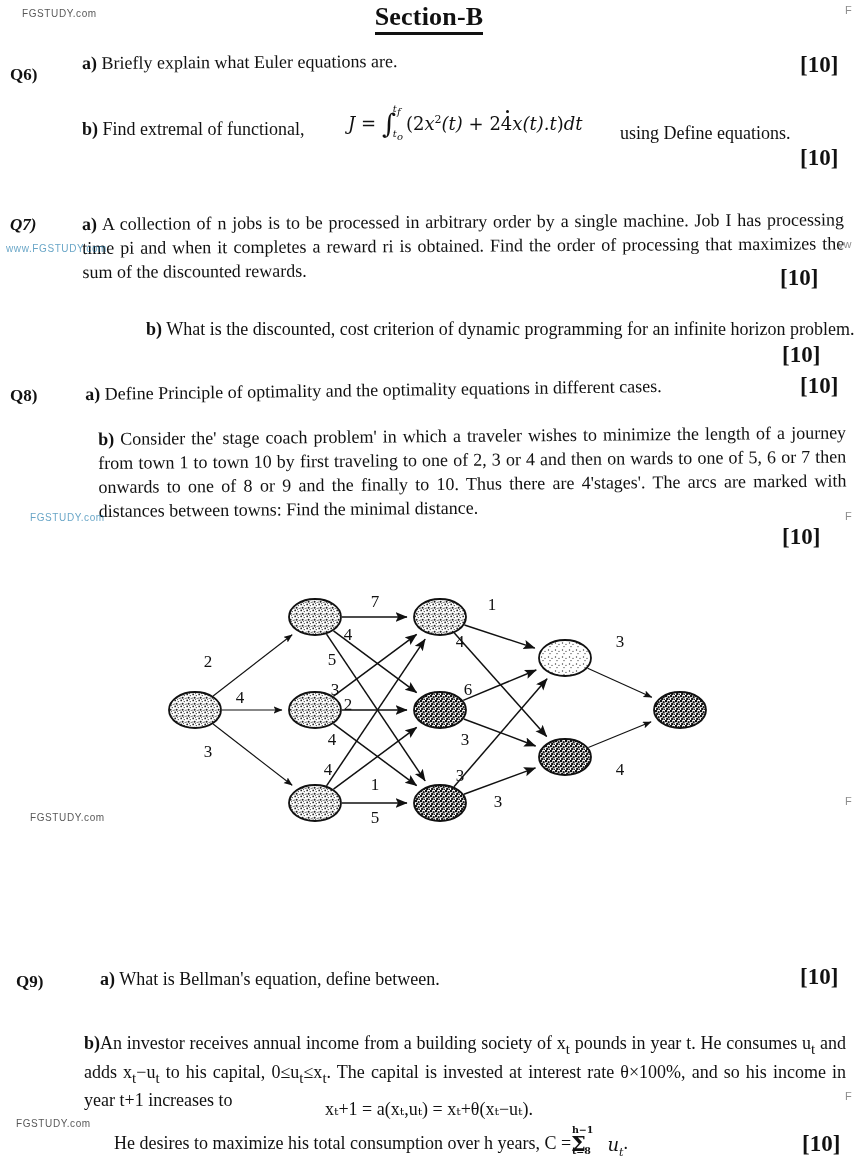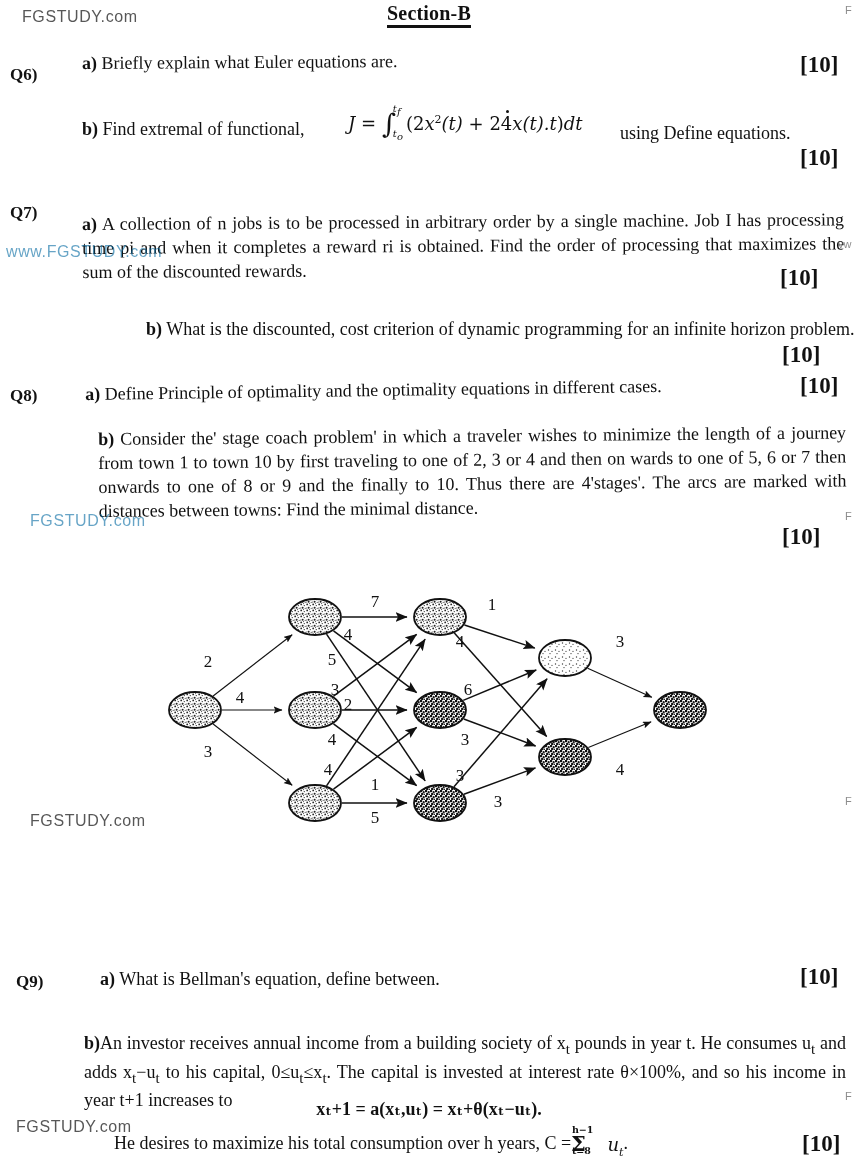--- a/index.html
+++ b/index.html
@@ -18,34 +18,34 @@
     -webkit-font-smoothing: none;
   }
 
   
   .abs { position: absolute; }
 
   
   #section-title {
     left: 0; right: 0; top: 2px;
     text-align: center;
-    font-size: 20px;
+    font-size: 26px;
     font-weight: bold;
     letter-spacing: 0.2px;
     font-family: "Liberation Serif", "DejaVu Serif", serif;
   }
   #section-title span.underlined {
     border-bottom: 3px solid #111;
     padding-bottom: 1px;
   }
 
   
   .watermark {
     font-family: "Liberation Sans", "DejaVu Sans", sans-serif;
-    font-size: 16px;
+    font-size: 10px;
     color: #3a3a3a;
     letter-spacing: 0.6px;
     white-space: nowrap;
     opacity: .85;
   }
   .watermark.faded { color: #0369a1; opacity: .6; }
   .edge-mark {
     font-family: "Liberation Sans", "DejaVu Sans", sans-serif;
     font-size: 11px;
     color: #666;
@@ -108,21 +108,21 @@
     content: "";
     position: absolute;
     left: 46%;
     top: -3px;
     width: 3px; height: 3px;
     background: #111;
     border-radius: 50%;
   }
 
   .display-eq {
-    font-weight: bold;
+    font-weight: normal;
     font-size: 18px;
     font-family: "Liberation Serif", "DejaVu Serif", serif;
   }
 
   .sumblk {
     display: inline-block;
     position: relative;
     font-family: "DejaVu Serif", serif;
     font-size: 18px;
     vertical-align: middle;
@@ -185,21 +185,21 @@
   <span class="bigint">∫</span><span class="intlim"><span class="up"><span>t</span><sub class="s">f</sub></span><span class="lo"><span>t</span><sub class="s">o</sub></span></span><span style="font-style:normal;">(</span><span style="font-style:normal;">2</span><span>x</span><sup class="s" style="font-style:normal;">2</sup><span>(t)</span>
   <span style="font-style:normal;">+</span>
   <span style="font-style:normal;">2</span><span class="dotover" style="font-style:normal;">4</span><span>x</span><span>(t).t</span><span style="font-style:normal;">)</span><span>dt</span>
 </div>
 
 <div class="abs qpart" style="left:620px; top:122px; width:230px;">
   <span>using Define equations.</span>
 </div>
 <div class="abs marks" style="left:800px; top:145px;">[10]</div>
 
-<div class="abs qlabel" style="left:10px; top:203px;">Q7)</div>
+<div class="abs qlabel" style="left:10px; top:215px;font-style:italic;">Q7)</div>
 
 <div class="abs qpart justified skew-a" style="left:82px; top:213px; width:762px;">
   <b class="part">a)</b>
   <span>A collection of n jobs is to be processed in arbitrary order by a single machine. Job I has processing time pi and when it completes a reward ri is obtained. Find the order of processing that maximizes the sum of the discounted rewards.</span>
 </div>
 <div class="abs marks" style="left:780px; top:265px;">[10]</div>
 
 <div class="abs watermark faded" style="left:6px; top:243px;">www.FGSTUDY.com</div>
 <div class="abs edge-mark" style="left:838px; top:238px;">vw</div>
 

